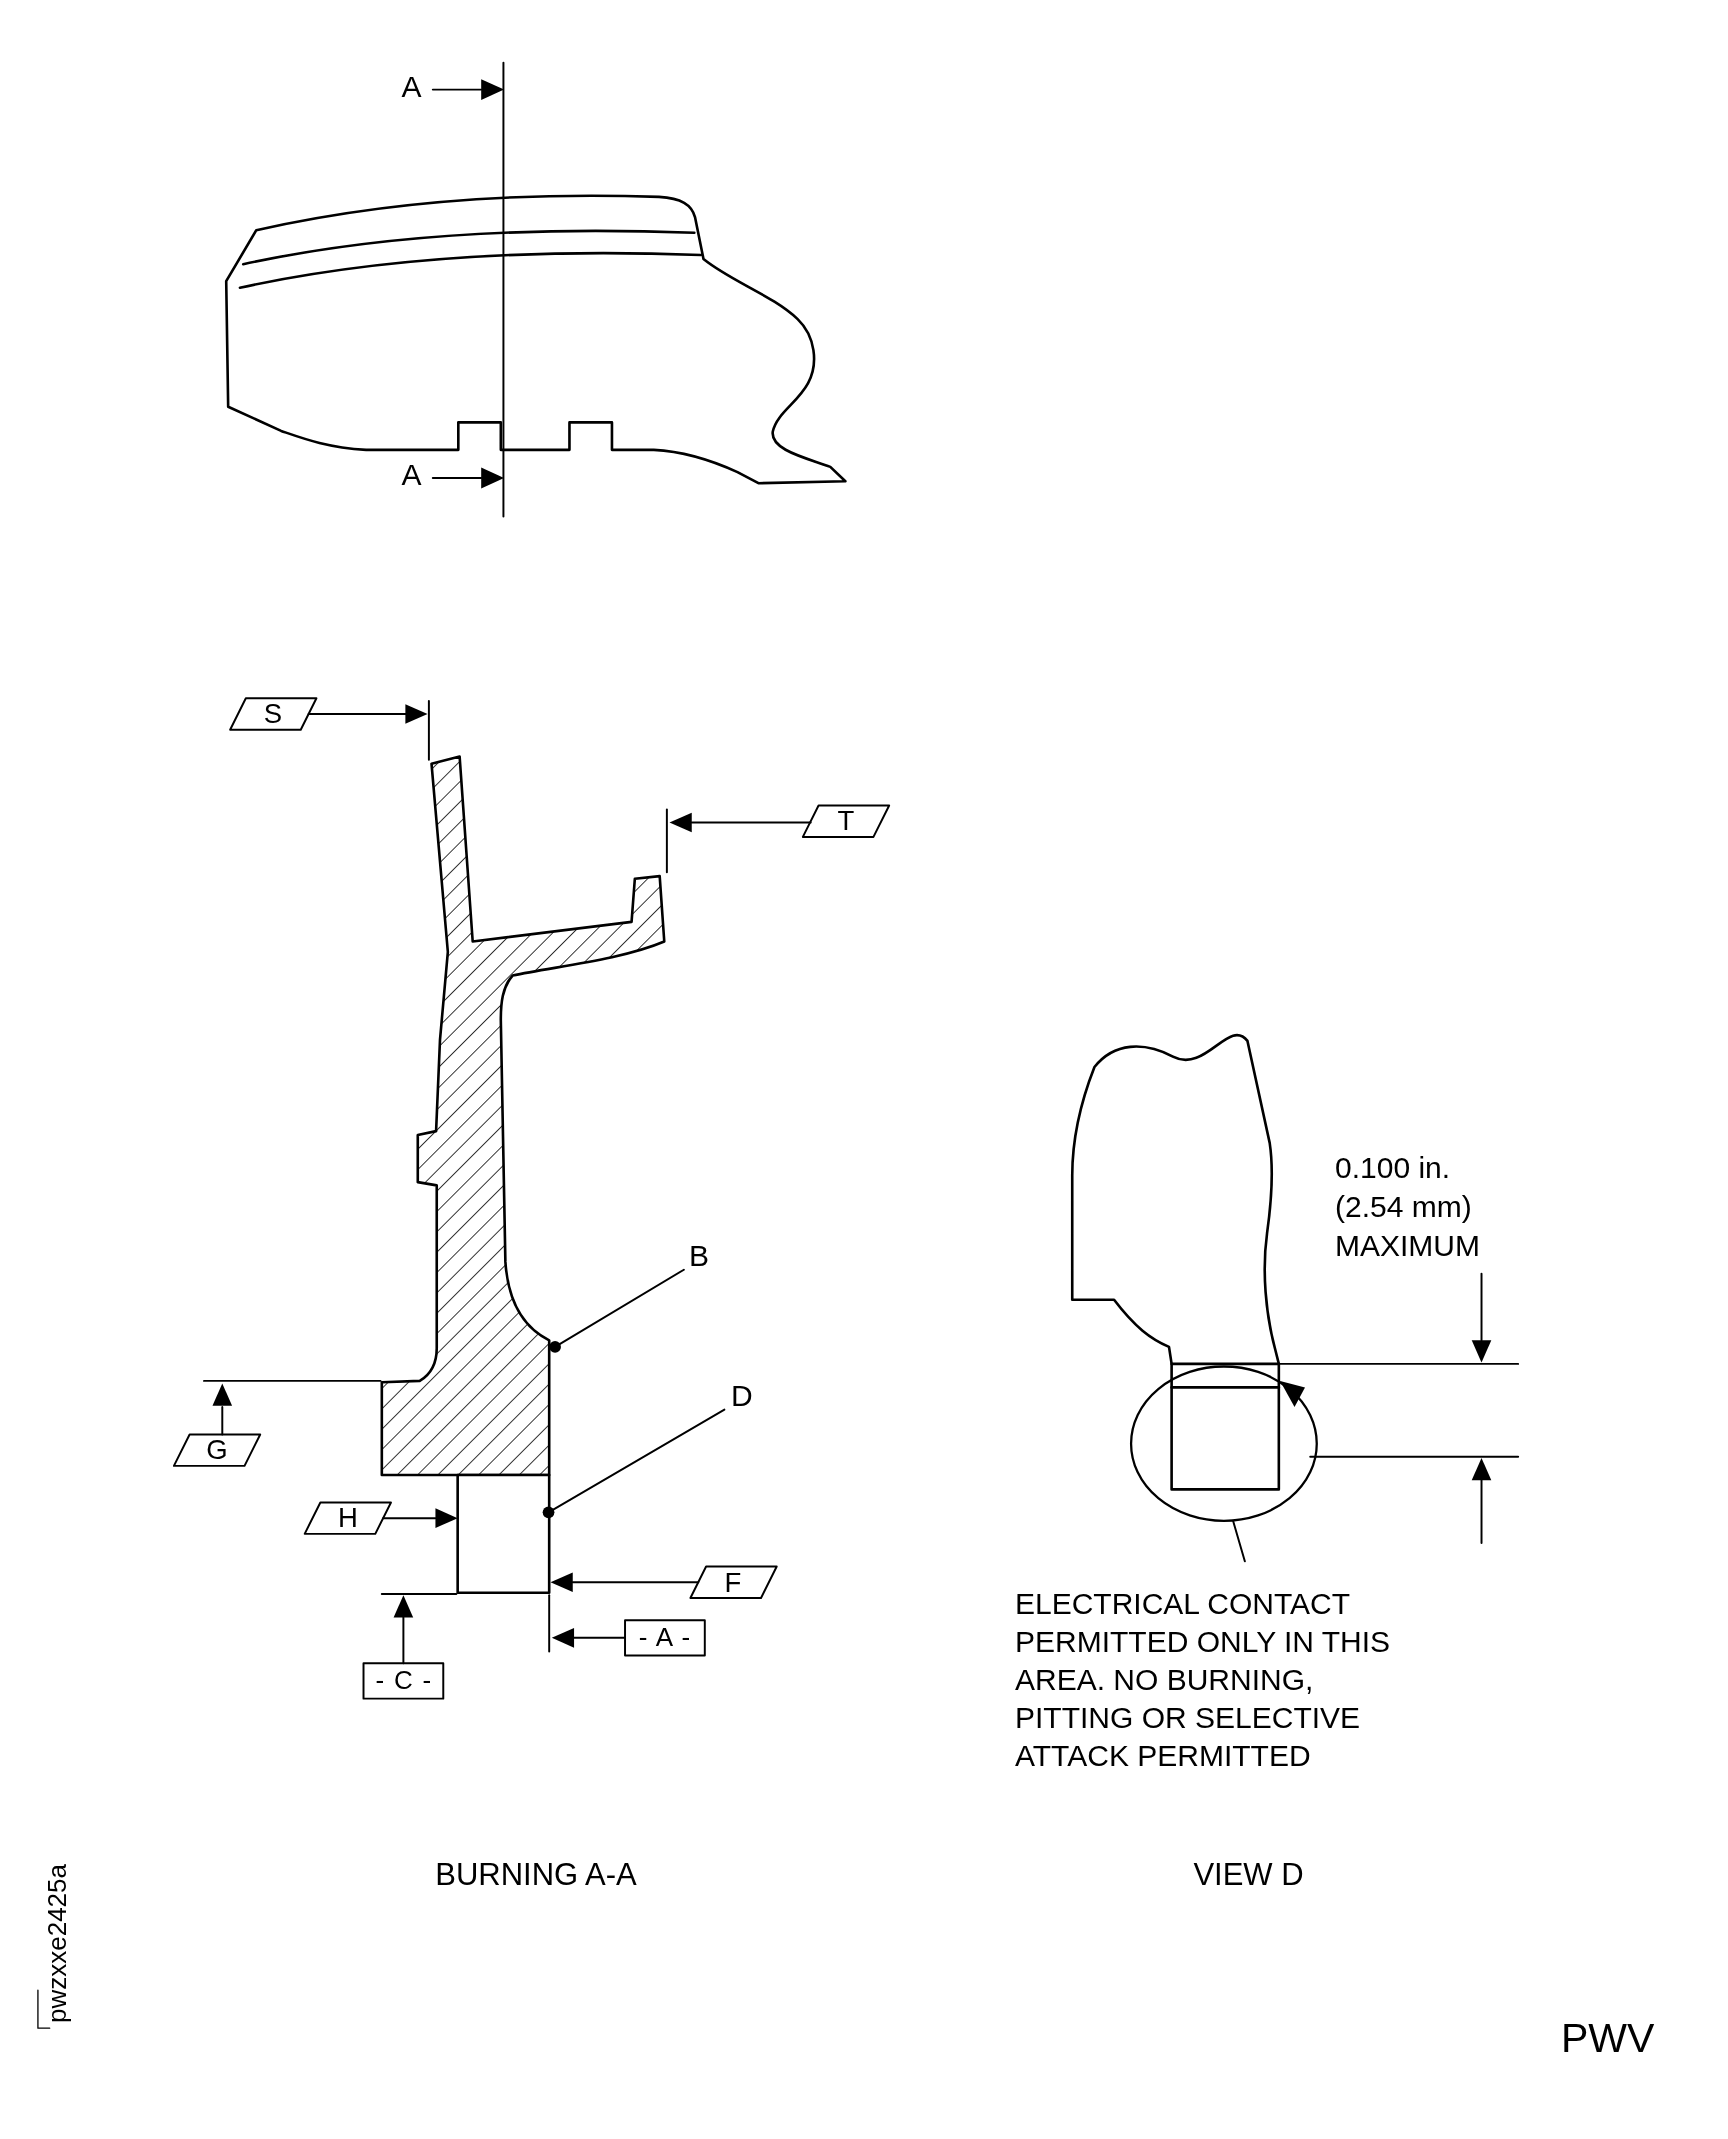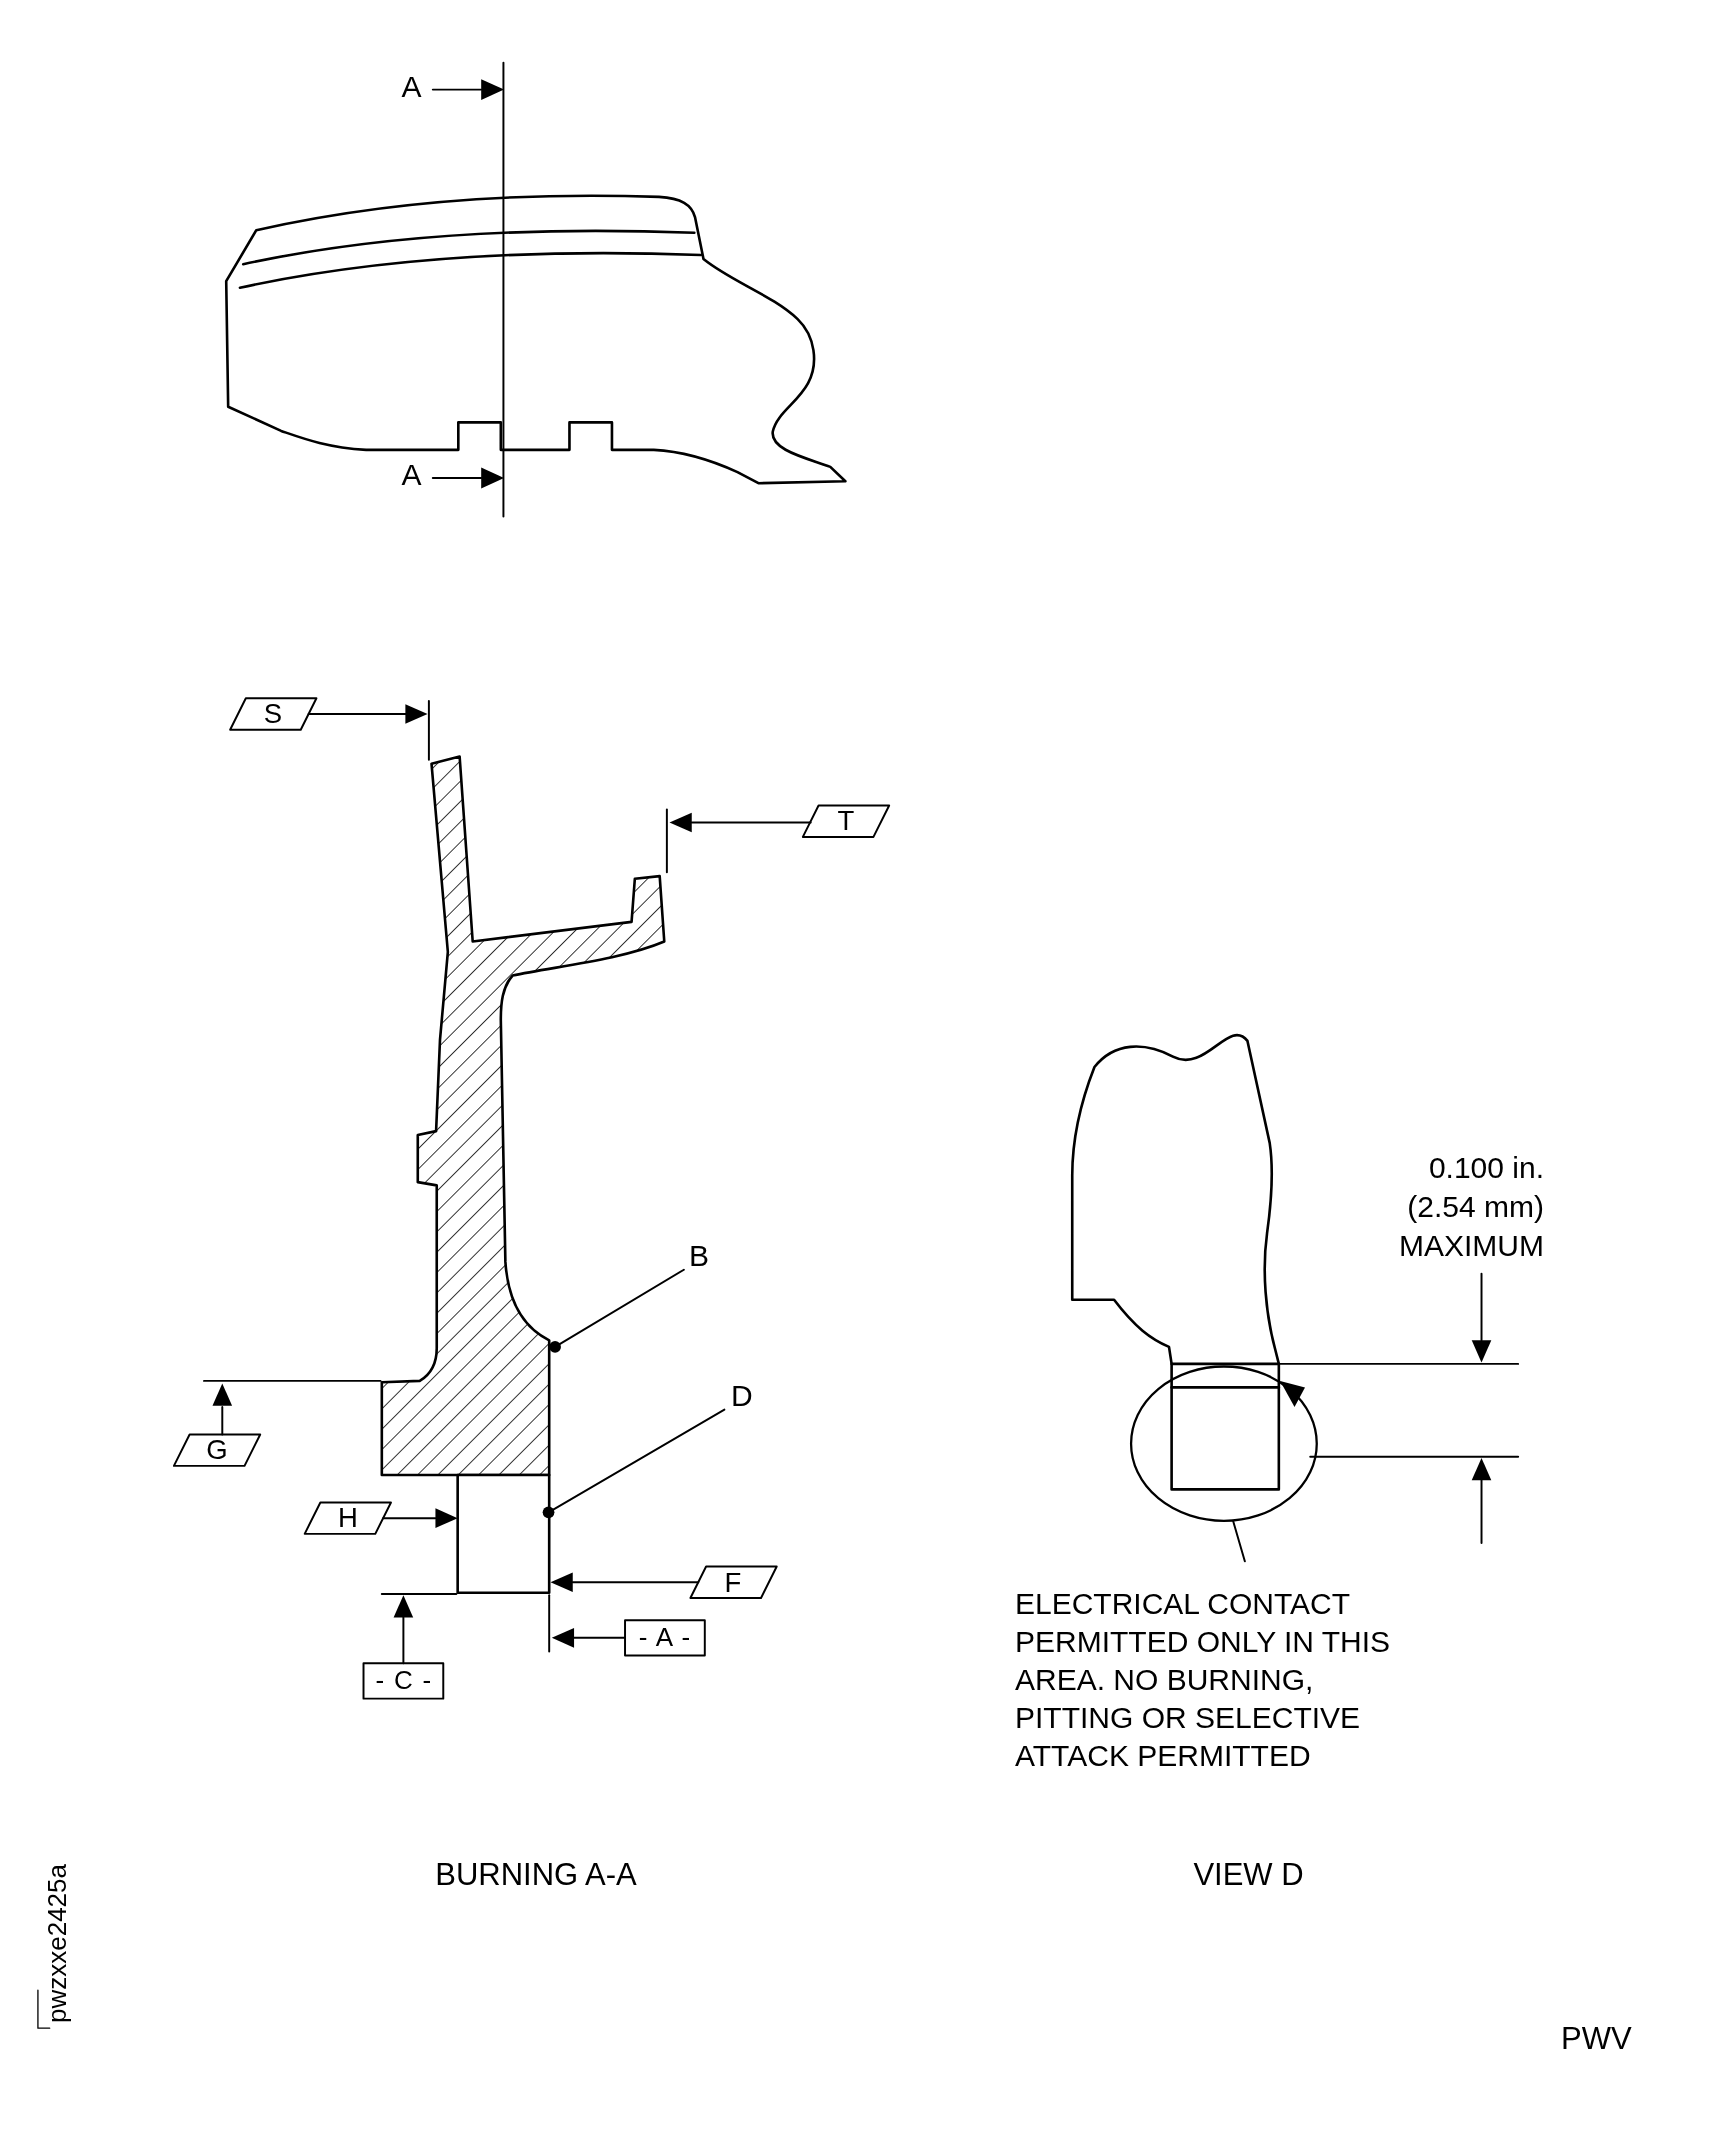--- a/index.html
+++ b/index.html
@@ -6,25 +6,25 @@
   #page{position:relative;width:1728px;height:2140px;background:#ffffff;overflow:hidden;
         font-family:"Liberation Sans", sans-serif;color:#000;}
   svg{position:absolute;left:0;top:0;}
   .lbl{position:absolute;color:#000;white-space:pre-line;}
   .marker-a{width:39px;text-align:center;font-size:30px;line-height:30px;}
   .flag-letter{width:86px;height:31px;display:flex;align-items:center;justify-content:center;
                font-size:27.5px;line-height:31px;}
   .boxed-datum{width:80px;height:35px;display:flex;align-items:center;justify-content:center;
                font-size:26px;letter-spacing:1.3px;}
   .callout-letter{font-size:30px;line-height:30px;}
-  .dim-text{width:209px;text-align:right;font-size:30px;line-height:39px;}
+  .dim-text{width:209px;text-align:left;font-size:30px;line-height:39px;}
   .note-text{width:405px;text-align:left;font-size:30px;line-height:38px;margin-top:21px;}
   .view-title{font-size:31px;line-height:33px;text-align:center;}
   .footer-code{font-size:26px;line-height:27.5px;transform:rotate(-90deg);transform-origin:0 0;}
-  .footer-page{font-size:31px;line-height:33px;}
+  .footer-page{font-size:41px;line-height:33px;}
 </style>
 </head>
 <body>
 
 <div id="page">
 
   <svg width="1728" height="2140" viewBox="0 0 2643 3273" stroke-linejoin="round" stroke-linecap="round">
     <defs>
       <pattern id="hatch" width="22" height="22" patternUnits="userSpaceOnUse" patternTransform="rotate(45)">
         <line x1="0" y1="0" x2="0" y2="22" stroke="#000000" stroke-width="2.4"></line>

